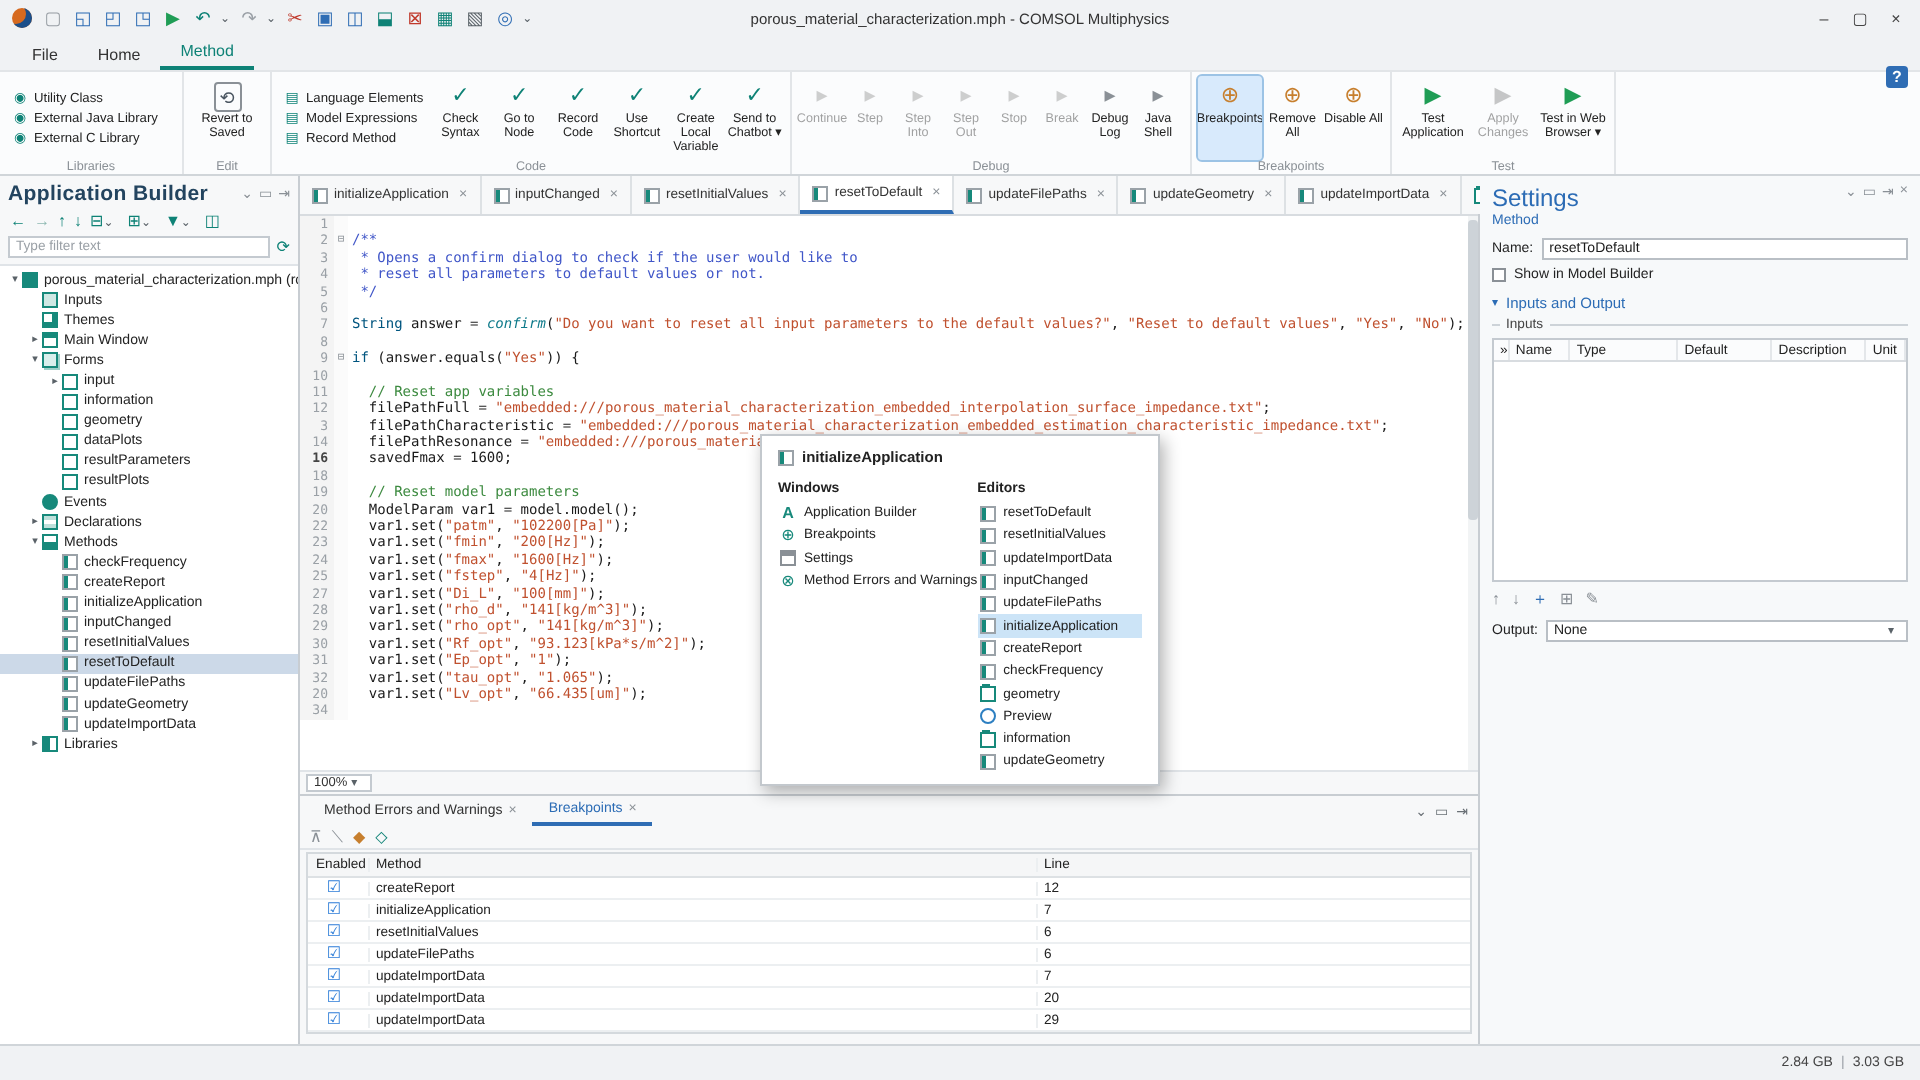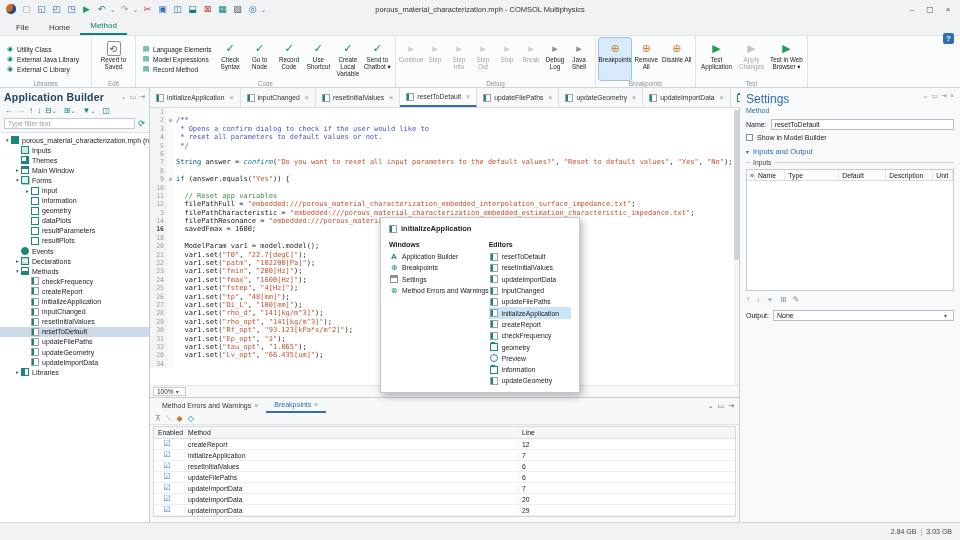--- a/index.html
+++ b/index.html
@@ -680,32 +680,32 @@
         <span class="ctext"><span class="tk-pl">  savedFmax = 1600;</span></span>
       </div>
 
 
       <div class="cline">
         <span class="gut">18</span>
         <span class="fold"></span>
         <span class="ctext"></span>
       </div>
 
+      <div class="cline">
+        <span class="gut">19</span>
+        <span class="fold"></span>
+        <span class="ctext"><span class="tk-cm">  // Reset model parameters</span></span>
+      </div>
 
       <div class="cline">
         <span class="gut">20</span>
         <span class="fold"></span>
         <span class="ctext"><span class="tk-pl">  ModelParam var1 = model.model();</span></span>
       </div>
 
-      <div class="cline">
-        <span class="gut">21</span>
-        <span class="fold"></span>
-        <span class="ctext"><span class="tk-pl">  var1.set(</span><span class="tk-st">"T0"</span><span class="tk-pl">, </span><span class="tk-st">"22.7[degC]"</span><span class="tk-pl">);</span></span>
-      </div>
 
       <div class="cline">
         <span class="gut">22</span>
         <span class="fold"></span>
         <span class="ctext"><span class="tk-pl">  var1.set(</span><span class="tk-st">"patm"</span><span class="tk-pl">, </span><span class="tk-st">"102200[Pa]"</span><span class="tk-pl">);</span></span>
       </div>
 
       <div class="cline">
         <span class="gut">23</span>
         <span class="fold"></span>
@@ -717,25 +717,20 @@
         <span class="fold"></span>
         <span class="ctext"><span class="tk-pl">  var1.set(</span><span class="tk-st">"fmax"</span><span class="tk-pl">, </span><span class="tk-st">"1600[Hz]"</span><span class="tk-pl">);</span></span>
       </div>
 
       <div class="cline">
         <span class="gut">25</span>
         <span class="fold"></span>
         <span class="ctext"><span class="tk-pl">  var1.set(</span><span class="tk-st">"fstep"</span><span class="tk-pl">, </span><span class="tk-st">"4[Hz]"</span><span class="tk-pl">);</span></span>
       </div>
 
-      <div class="cline">
-        <span class="gut">26</span>
-        <span class="fold"></span>
-        <span class="ctext"><span class="tk-pl">  var1.set(</span><span class="tk-st">"tp"</span><span class="tk-pl">, </span><span class="tk-st">"48[mm]"</span><span class="tk-pl">);</span></span>
-      </div>
 
       <div class="cline">
         <span class="gut">27</span>
         <span class="fold"></span>
         <span class="ctext"><span class="tk-pl">  var1.set(</span><span class="tk-st">"Di_L"</span><span class="tk-pl">, </span><span class="tk-st">"100[mm]"</span><span class="tk-pl">);</span></span>
       </div>
 
       <div class="cline">
         <span class="gut">28</span>
         <span class="fold"></span>

